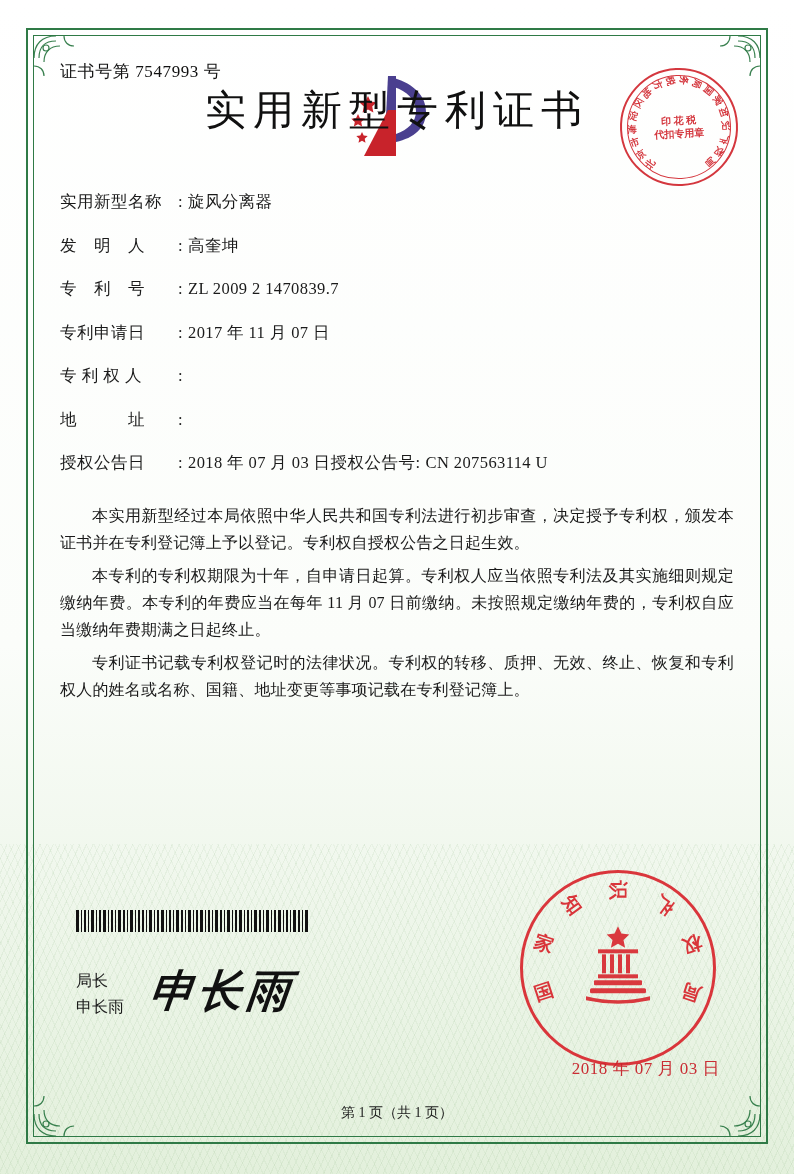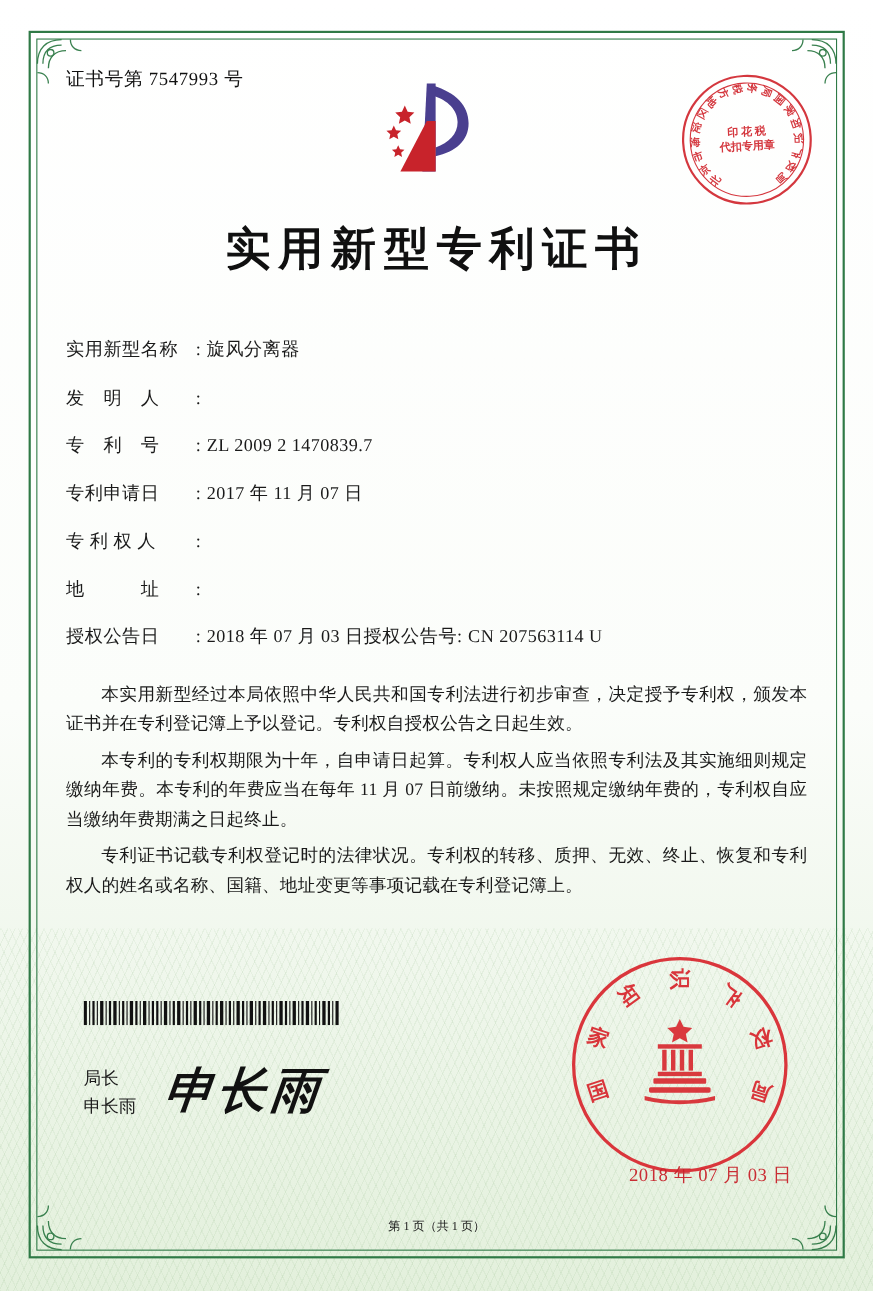--- a/index.html
+++ b/index.html
@@ -128,23 +128,22 @@
     top: 44px;
     text-align: center;
     font-size: 10px;
     line-height: 13px;
     font-weight: bold;
   }
 
   .title {
     text-align: center;
     font-size: 41px;
-    font-weight: bold;
+    font-weight: normal;
     letter-spacing: 7px;
-    margin-top: 116px;
     color: #101010;
   }
 
   .fields {
     margin-top: 56px;
     font-size: 16.5px;
     line-height: 1;
   }
   .field-row {
     display: flex;
@@ -257,21 +256,21 @@
     color: #c8232b;
     letter-spacing: 0.5px;
     opacity: 0.95;
   }
 
   .footer {
     position: absolute;
     left: 0; right: 0;
     bottom: 52px;
     text-align: center;
-    font-size: 11px;
+    font-size: 14px;
     color: #1a1a1a;
   }
 </style>
 </head>
 <body>
 
 <div id="certificate">
 
   <div class="texture"></div>
 
@@ -373,20 +372,21 @@
 
     <div class="fields">
       <div class="field-row">
         <div class="field-label">实用新型名称</div>
         <div class="field-colon">:</div>
         <div class="field-value">旋风分离器</div>
       </div>
       <div class="field-row">
         <div class="field-label">发　明　人</div>
         <div class="field-colon">:</div>
+        <div class="field-value">高奎坤</div>
       </div>
       <div class="field-row">
         <div class="field-label">专　利　号</div>
         <div class="field-colon">:</div>
         <div class="field-value">ZL 2009 2 1470839.7</div>
       </div>
       <div class="field-row">
         <div class="field-label">专利申请日</div>
         <div class="field-colon">:</div>
         <div class="field-value">2017 年 11 月 07 日</div>

